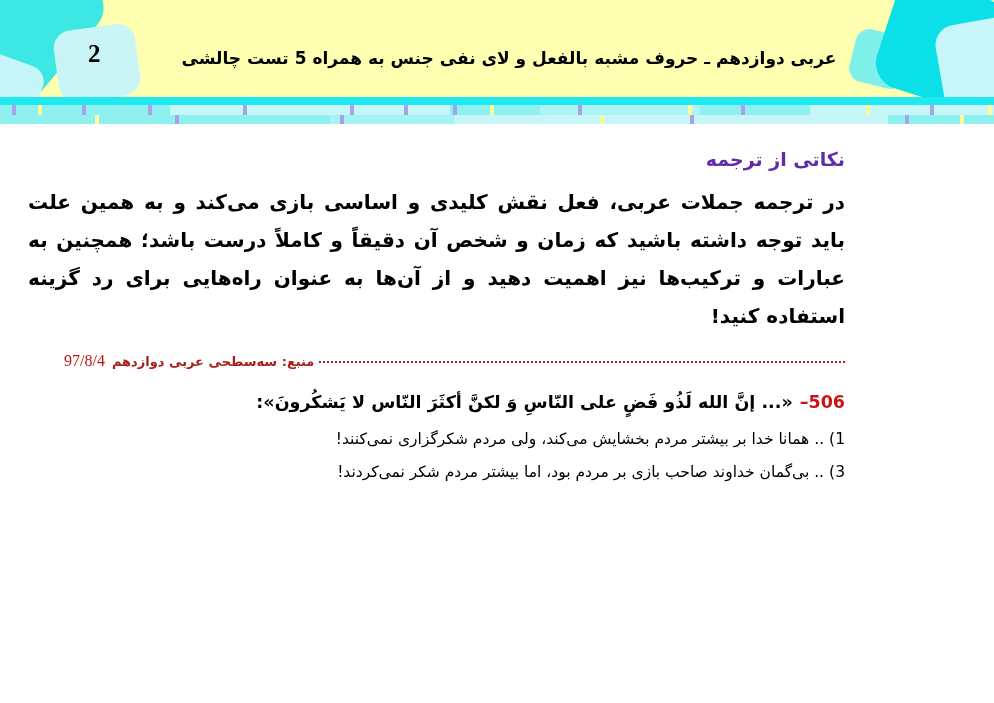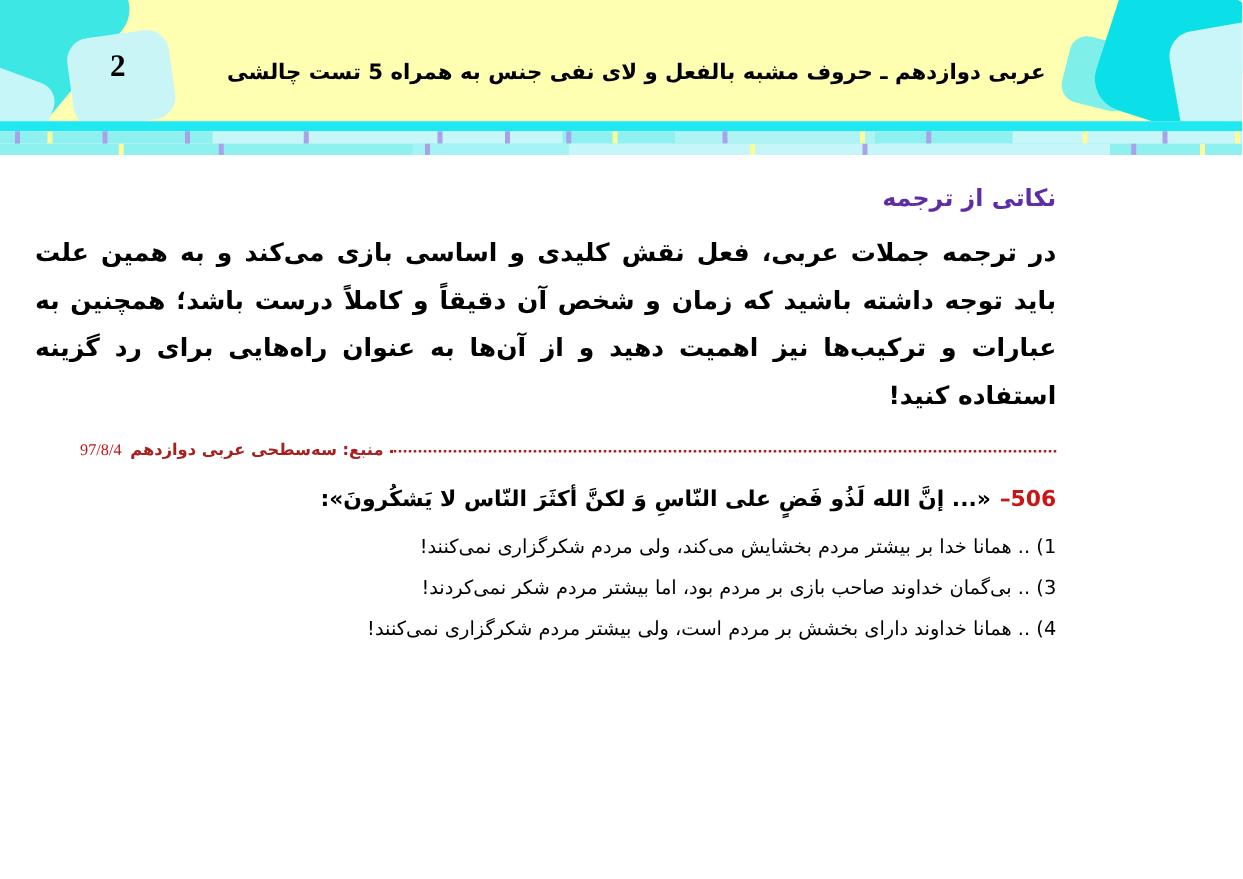--- a/index.html
+++ b/index.html
@@ -27,21 +27,21 @@
 
   
   .content{position:absolute;top:125px;left:0;width:854px;direction:rtl;
            padding:0 9px 0 28px;box-sizing:border-box;color:#000;}
   .section-heading{margin-top:23px;text-align:right;font-size:19px;font-weight:bold;color:#5F2EA6;}
   .paragraph{margin-top:13px;font-size:20px;font-weight:bold;line-height:38px;
              text-align:justify;}
   .source-row{display:flex;align-items:center;margin-top:17px;color:#A6201E;padding-left:36px;}
   .dots{flex:1;height:2px;border-bottom:2px dotted #A6201E;margin-left:5px;}
   .source-label{font-size:13px;font-weight:bold;white-space:nowrap;}
-  .source-date{font-family:"Liberation Serif",serif;font-size:13px;color:#BD1518;
+  .source-date{font-family:"Liberation Serif",serif;font-size:16px;color:#BD1518;
                margin-right:7px;direction:ltr;white-space:nowrap;}
   .question-row{margin-top:19px;text-align:right;font-size:17.5px;font-weight:bold;line-height:27px;}
   .q-num{color:#CC1315;margin-left:7px;}
   .options{margin-top:10px;}
   .option{margin-top:14px;text-align:right;font-size:15.5px;line-height:19px;font-weight:normal;}
   .opt-text{margin-right:5px;}
 </style>
 </head>
 <body>
 
@@ -110,19 +110,16 @@
       <span class="q-num">506–</span><span class="q-text">«... إنَّ الله لَذُو فَضٍ علی النّاسِ وَ لکنَّ أکثَرَ النّاس لا یَشکُرونَ»:</span>
     </div>
 
     <div class="options">
       <div class="option">
         <span class="opt-num">1)</span><span class="opt-text">.. همانا خدا بر بیشتر مردم بخشایش می‌کند، ولی مردم شکرگزاری نمی‌کنند!</span>
       </div>
       <div class="option">
         <span class="opt-num">3)</span><span class="opt-text">.. بی‌گمان خداوند صاحب بازی بر مردم بود، اما بیشتر مردم شکر نمی‌کردند!</span>
       </div>
-      <div class="option">
-        <span class="opt-num">4)</span><span class="opt-text">.. همانا خداوند دارای بخشش بر مردم است، ولی بیشتر مردم شکرگزاری نمی‌کنند!</span>
-      </div>
     </div>
 
   </div>
 </div>
 
 </body></html>

